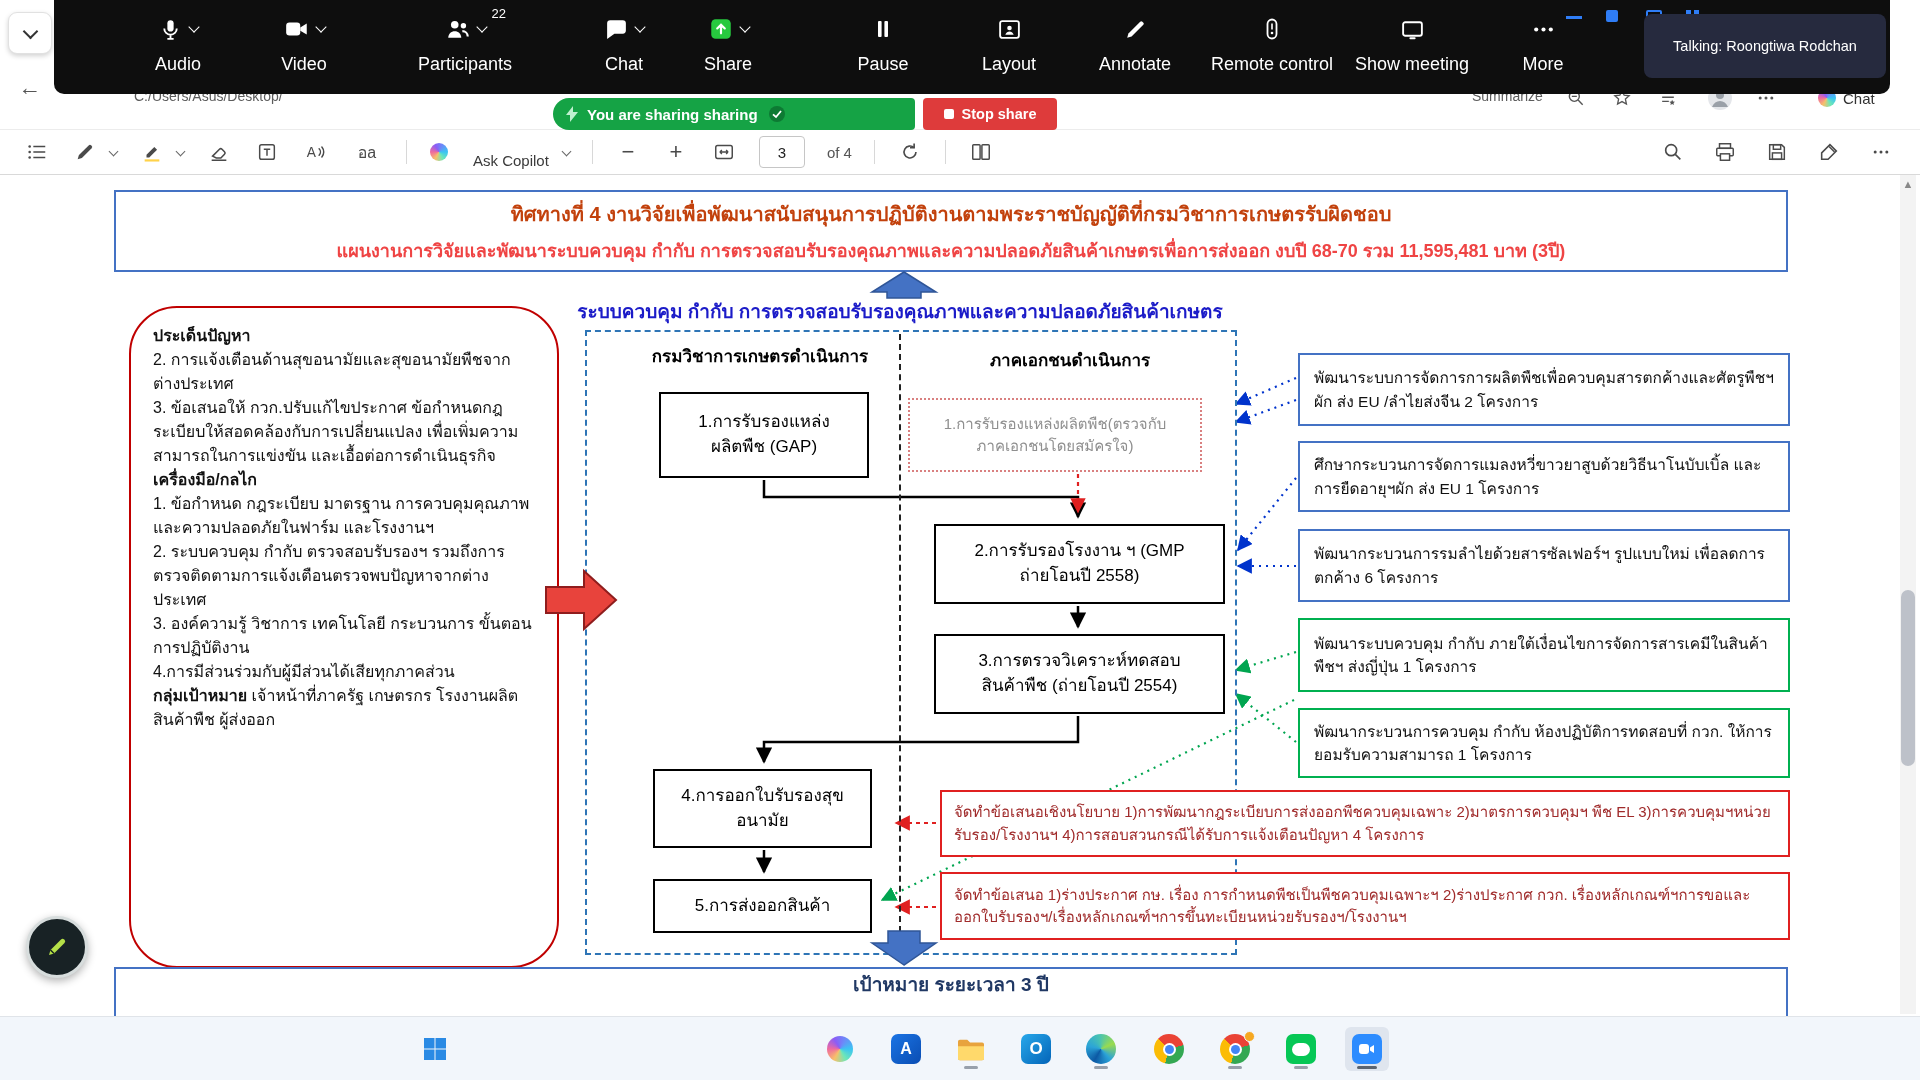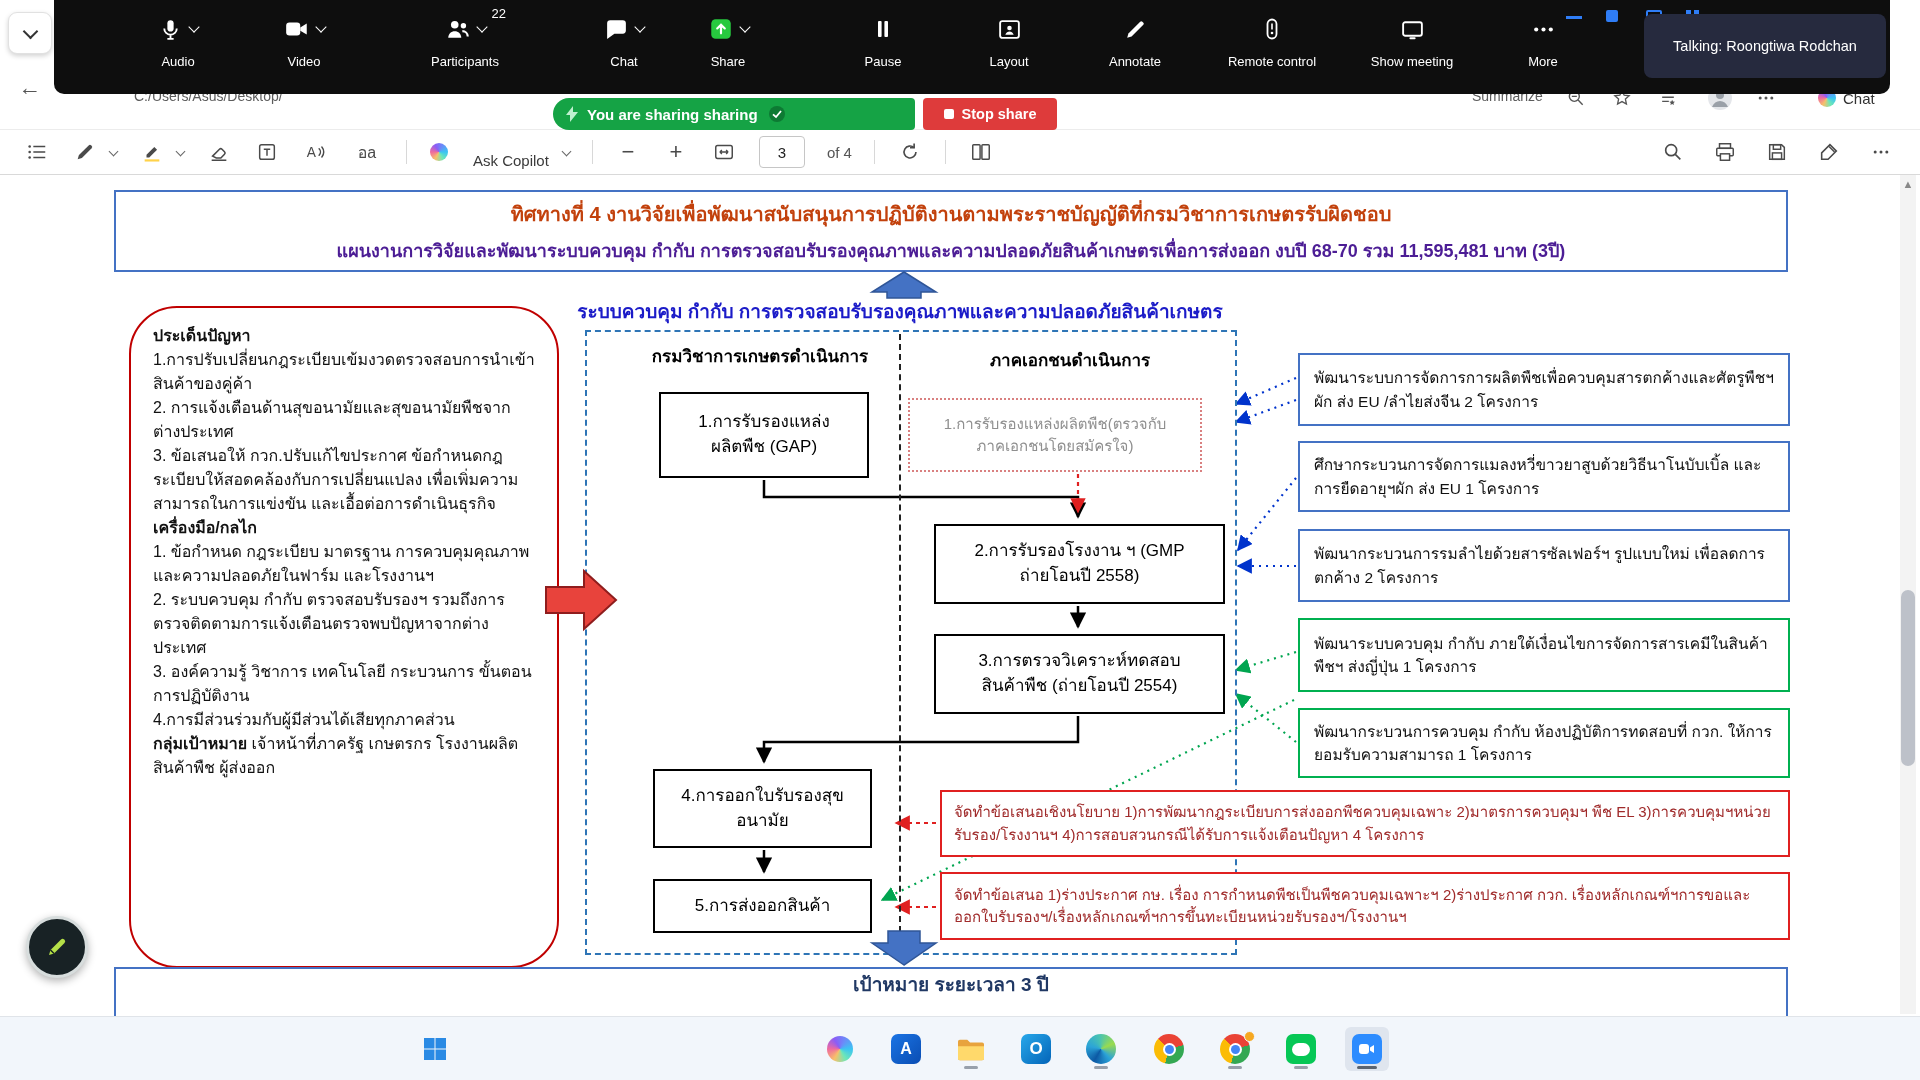--- a/index.html
+++ b/index.html
@@ -4,21 +4,21 @@
 <style>
   html,body{margin:0;padding:0;background:#fff;}
   body{width:1920px;height:1080px;position:relative;overflow:hidden;
        font-family:"Liberation Sans",sans-serif;-webkit-font-smoothing:antialiased;}
   .abs{position:absolute;}
   
   .zoom-bar{position:absolute;left:54px;top:0;width:1836px;height:94px;background:#0e0e0e;
             border-radius:0 0 10px 10px;z-index:10;}
   .mt-item{position:absolute;top:12px;height:74px;text-align:center;color:#fff;cursor:pointer;}
   .mt-ico{height:34px;display:flex;align-items:center;justify-content:center;gap:7px;}
-  .mt-label{font-size:13px;color:#fff;margin-top:8px;white-space:nowrap;}
+  .mt-label{font-size:18px;color:#fff;margin-top:8px;white-space:nowrap;}
   .chevw{display:inline-block;width:7px;height:7px;border-right:1.6px solid #fff;
          border-bottom:1.6px solid #fff;transform:rotate(45deg);margin-top:-4px;}
   .mt-badge{position:absolute;top:-6px;right:14px;font-size:13px;color:#fff;}
   .talking{position:absolute;left:1644px;top:14px;width:242px;height:64px;background:#262a3e;
            border-radius:8px;display:flex;align-items:center;justify-content:center;
            color:#fff;font-size:14.5px;z-index:11;}
   .winctl{position:absolute;top:8px;z-index:12;}
   .zoom-collapse{position:absolute;left:8px;top:12px;width:44px;height:42px;background:#fff;
            border:1px solid #e1e1e1;border-radius:9px;box-shadow:0 2px 5px rgba(0,0,0,.18);
            display:flex;align-items:center;justify-content:center;z-index:11;cursor:pointer;}
@@ -52,21 +52,21 @@
   .copilot-lbl{font-size:15px;color:#3a3a3a;margin:16px 4px 0 2px;white-space:nowrap;}
   .page-input{width:40px;height:28px;border:1px solid #c6c6c6;border-radius:4px;text-align:center;
          font-size:15px;color:#222;font-family:"Liberation Sans",sans-serif;}
   .of-lbl{font-size:15px;color:#555;white-space:nowrap;}
   .glyph{font-size:18px;color:#4a4a4a;}
   
   .docbox{position:absolute;box-sizing:border-box;background:#fff;z-index:2;}
   .title-box{left:114px;top:190px;width:1674px;height:82px;border:2px solid #4472c4;
          display:flex;flex-direction:column;align-items:center;justify-content:center;gap:6px;}
   .title1{color:#c2410c;font-weight:bold;font-size:20px;white-space:nowrap;}
-  .title2{color:#4c1d95;font-weight:bold;font-size:18px;white-space:nowrap;}
+  .title2{color:#ef4444;font-weight:bold;font-size:18px;white-space:nowrap;}
   .subtitle{position:absolute;left:300px;top:296px;width:1200px;text-align:center;color:#1b1bc8;
          font-weight:bold;font-size:19px;z-index:2;}
   .left-panel{left:129px;top:306px;width:430px;height:662px;border:2px solid #c00000;
          border-radius:48px;padding:16px 22px;font-size:16px;line-height:1.5;color:#111;}
   .lp-b{font-weight:bold;}
   .dash-frame{left:585px;top:330px;width:652px;height:625px;border:2px dashed #2e75b6;background:transparent;}
   .vdivider{position:absolute;left:899px;top:334px;height:618px;border-left:2px dashed #222;z-index:2;}
   .col-hdr{position:absolute;font-weight:bold;font-size:17px;color:#000;text-align:center;z-index:2;}
   .flowbox{position:absolute;box-sizing:border-box;border:2px solid #000;background:#fff;display:flex;
          align-items:center;justify-content:center;text-align:center;font-size:17px;color:#000;
@@ -309,21 +309,20 @@
 
   <div class="docbox title-box">
     <div class="title1">ทิศทางที่ 4 งานวิจัยเพื่อพัฒนาสนับสนุนการปฏิบัติงานตามพระราชบัญญัติที่กรมวิชาการเกษตรรับผิดชอบ</div>
     <div class="title2">แผนงานการวิจัยและพัฒนาระบบควบคุม กำกับ การตรวจสอบรับรองคุณภาพและความปลอดภัยสินค้าเกษตรเพื่อการส่งออก งบปี 68-70 รวม 11,595,481 บาท (3ปี)</div>
   </div>
 
   <div class="subtitle">ระบบควบคุม กำกับ การตรวจสอบรับรองคุณภาพและความปลอดภัยสินค้าเกษตร</div>
 
   <div class="docbox left-panel">
     <div class="lp-b">ประเด็นปัญหา</div>
-    <div>1.การปรับเปลี่ยนกฎระเบียบเข้มงวดตรวจสอบการนำเข้าสินค้าของคู่ค้า</div>
     <div>2. การแจ้งเตือนด้านสุขอนามัยและสุขอนามัยพืชจากต่างประเทศ</div>
     <div>3. ข้อเสนอให้ กวก.ปรับแก้ไขประกาศ ข้อกำหนดกฎระเบียบให้สอดคล้องกับการเปลี่ยนแปลง เพื่อเพิ่มความสามารถในการแข่งขัน และเอื้อต่อการดำเนินธุรกิจ</div>
     <div class="lp-b">เครื่องมือ/กลไก</div>
     <div>1. ข้อกำหนด กฎระเบียบ มาตรฐาน การควบคุมคุณภาพและความปลอดภัยในฟาร์ม และโรงงานฯ</div>
     <div>2. ระบบควบคุม กำกับ ตรวจสอบรับรองฯ  รวมถึงการตรวจติดตามการแจ้งเตือนตรวจพบปัญหาจากต่างประเทศ</div>
     <div>3. องค์ความรู้ วิชาการ เทคโนโลยี กระบวนการ ขั้นตอนการปฏิบัติงาน</div>
     <div>4.การมีส่วนร่วมกับผู้มีส่วนได้เสียทุกภาคส่วน</div>
     <div><span class="lp-b">กลุ่มเป้าหมาย</span> <span>เจ้าหน้าที่ภาครัฐ เกษตรกร โรงงานผลิตสินค้าพืช ผู้ส่งออก</span></div>
   </div>
 
@@ -334,21 +333,21 @@
 
   <div class="flowbox" style="left:659px;top:392px;width:210px;height:86px">1.การรับรองแหล่งผลิตพืช (GAP)</div>
   <div class="flowbox gray" style="left:908px;top:398px;width:294px;height:74px">1.การรับรองแหล่งผลิตพืช(ตรวจกับภาคเอกชนโดยสมัครใจ)</div>
   <div class="flowbox" style="left:934px;top:524px;width:291px;height:80px">2.การรับรองโรงงาน ฯ (GMP ถ่ายโอนปี 2558)</div>
   <div class="flowbox" style="left:934px;top:634px;width:291px;height:80px">3.การตรวจวิเคราะห์ทดสอบสินค้าพืช (ถ่ายโอนปี 2554)</div>
   <div class="flowbox" style="left:653px;top:769px;width:219px;height:79px">4.การออกใบรับรองสุขอนามัย</div>
   <div class="flowbox" style="left:653px;top:879px;width:219px;height:54px">5.การส่งออกสินค้า</div>
 
   <div class="projbox blueb" style="top:353px;height:73px">พัฒนาระบบการจัดการการผลิตพืชเพื่อควบคุมสารตกค้างและศัตรูพืชฯผัก ส่ง EU /ลำไยส่งจีน 2 โครงการ</div>
   <div class="projbox blueb" style="top:441px;height:71px">ศึกษากระบวนการจัดการแมลงหวี่ขาวยาสูบด้วยวิธีนาโนบับเบิ้ล และการยืดอายุฯผัก ส่ง EU 1 โครงการ</div>
-  <div class="projbox blueb" style="top:529px;height:73px">พัฒนากระบวนการรมลำไยด้วยสารซัลเฟอร์ฯ รูปแบบใหม่ เพื่อลดการตกค้าง 2 โครงการ</div>
+  <div class="projbox blueb" style="top:529px;height:73px">พัฒนากระบวนการรมลำไยด้วยสารซัลเฟอร์ฯ รูปแบบใหม่ เพื่อลดการตกค้าง 6 โครงการ</div>
   <div class="projbox greenb" style="top:618px;height:74px">พัฒนาระบบควบคุม กำกับ ภายใต้เงื่อนไขการจัดการสารเคมีในสินค้าพืชฯ ส่งญี่ปุ่น 1 โครงการ</div>
   <div class="projbox greenb" style="top:708px;height:70px">พัฒนากระบวนการควบคุม กำกับ ห้องปฏิบัติการทดสอบที่ กวก. ให้การยอมรับความสามารถ 1 โครงการ</div>
 
   <div class="propbox" style="top:790px;height:67px">จัดทำข้อเสนอเชิงนโยบาย 1)การพัฒนากฎระเบียบการส่งออกพืชควบคุมเฉพาะ 2)มาตรการควบคุมฯ พืช EL 3)การควบคุมฯหน่วยรับรอง/โรงงานฯ 4)การสอบสวนกรณีได้รับการแจ้งเตือนปัญหา  4 โครงการ</div>
   <div class="propbox" style="top:872px;height:68px">จัดทำข้อเสนอ 1)ร่างประกาศ กษ. เรื่อง การกำหนดพืชเป็นพืชควบคุมเฉพาะฯ 2)ร่างประกาศ กวก. เรื่องหลักเกณฑ์ฯการขอและออกใบรับรองฯ/เรื่องหลักเกณฑ์ฯการขึ้นทะเบียนหน่วยรับรองฯ/โรงงานฯ</div>
 
   <div class="docbox footer-box">
     <span class="footer-txt">เป้าหมาย ระยะเวลา 3 ปี</span>
   </div>
 

